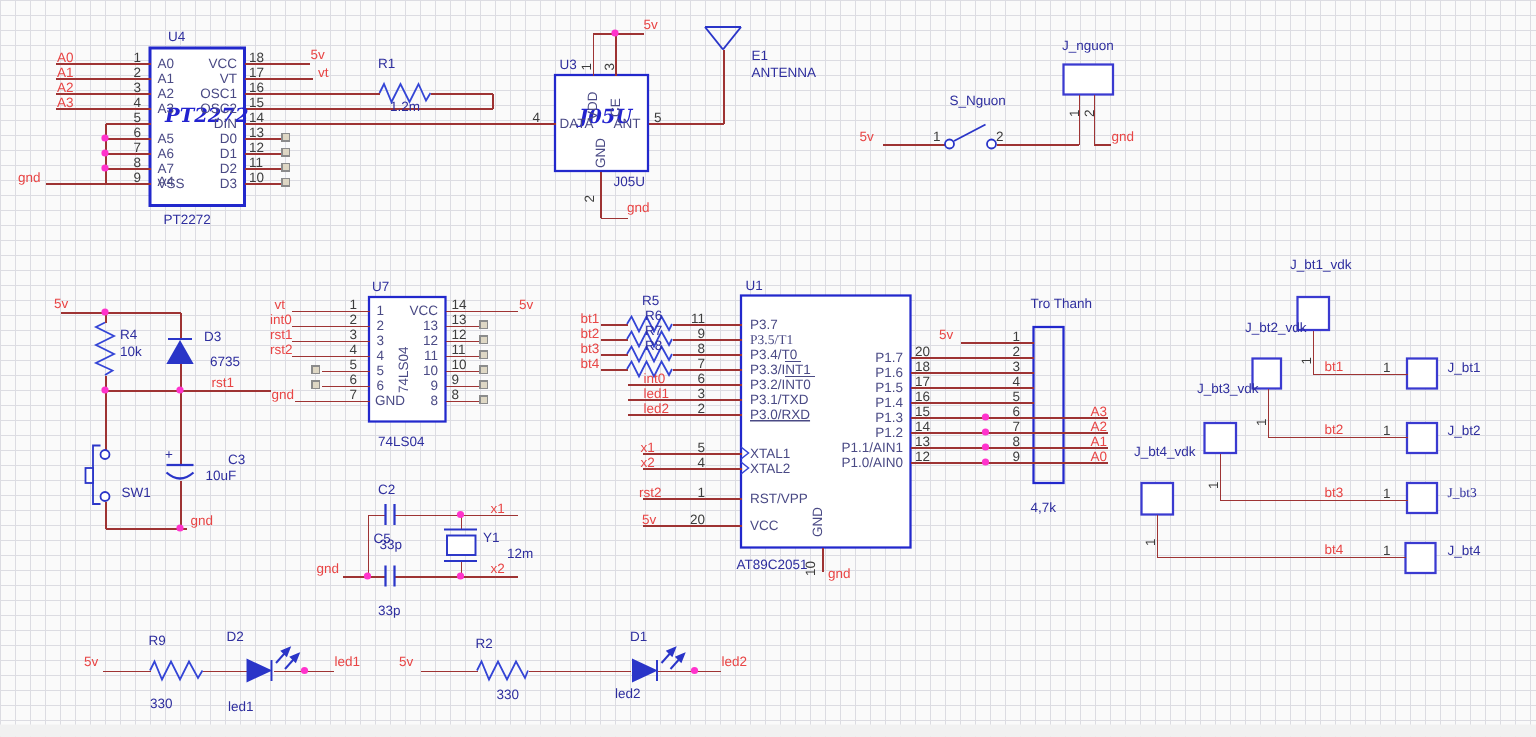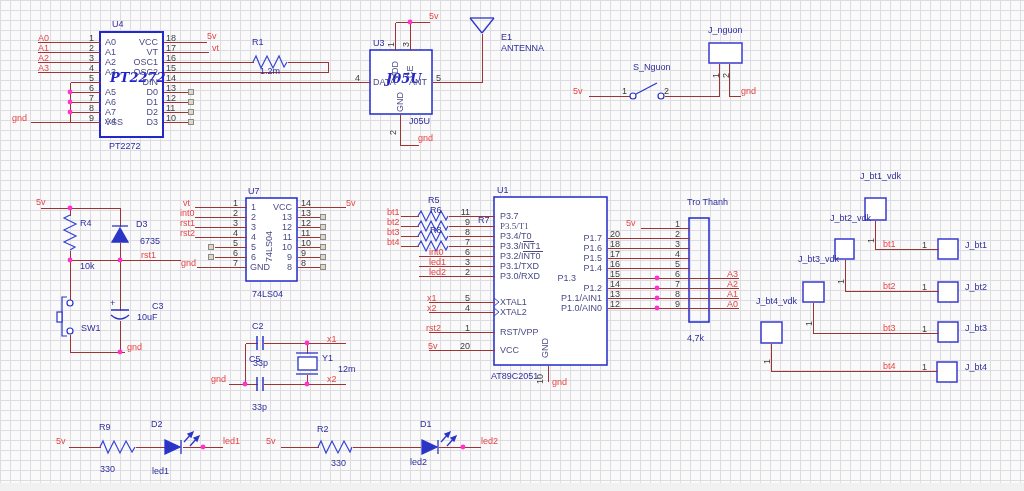--- a/index.html
+++ b/index.html
@@ -415,21 +415,21 @@
       <span class="lbl pin ra26" style="left: 266px; top: 262px;">8</span>
       <span class="lbl num" style="left: 301px; top: 198px;">14</span>
       <span class="lbl num" style="left: 301px; top: 208px;">13</span>
       <span class="lbl num" style="left: 301px; top: 218px;">12</span>
       <span class="lbl num" style="left: 301px; top: 228px;">11</span>
       <span class="lbl num" style="left: 301px; top: 238px;">10</span>
       <span class="lbl num" style="left: 301px; top: 248px;">9</span>
       <span class="lbl num" style="left: 301px; top: 258px;">8</span>
       <span class="lbl net" style="left: 36px; top: 197px;">5v</span>
       <span class="lbl des" style="left: 80px; top: 218px;">R4</span>
-      <span class="lbl des" style="left: 80px; top: 229px; margin-top: 32px;">10k</span>
+      <span class="lbl des" style="left: 80px; top: 229px;">10k</span>
       <span class="lbl des" style="left: 136px; top: 219px;">D3</span>
       <span class="lbl des" style="left: 140px; top: 236px;">6735</span>
       <span class="lbl net" style="left: 141px; top: 250px;">rst1</span>
       <span class="lbl des" style="left: 81px; top: 323px;">SW1</span>
       <span class="lbl des" style="left: 110px; top: 298px;">+</span>
       <span class="lbl des" style="left: 137px; top: 301px; margin-left: 15px;">C3</span>
       <span class="lbl des" style="left: 137px; top: 312px;">10uF</span>
       <span class="lbl net" style="left: 127px; top: 342px;">gnd</span>
       <span class="lbl des" style="left: 252px; top: 321px;">C2</span>
       <span class="lbl des" style="left: 249px; top: 354px;">C5</span>
@@ -450,50 +450,50 @@
       <span class="lbl net" style="left: 387px; top: 237px;">bt4</span>
       <span class="lbl net" style="left: 429px; top: 247px;">int0</span>
       <span class="lbl net" style="left: 429px; top: 257px;">led1</span>
       <span class="lbl net" style="left: 429px; top: 267px;">led2</span>
       <span class="lbl net" style="left: 427px; top: 293px;">x1</span>
       <span class="lbl net" style="left: 427px; top: 303px;">x2</span>
       <span class="lbl net" style="left: 426px; top: 323px;">rst2</span>
       <span class="lbl net" style="left: 428px; top: 341px;">5v</span>
       <span class="lbl des" style="left: 428px; top: 195px;">R5</span>
       <span class="lbl des" style="left: 430px; top: 205px;">R6</span>
-      <span class="lbl des" style="left: 430px; top: 215px; margin-left: 48px;">R7</span>
+      <span class="lbl des" style="left: 430px; top: 215px;">R7</span>
       <span class="lbl des" style="left: 430px; top: 225px;">R8</span>
       <span class="lbl num ra18" style="left: 452px; top: 207px;">11</span>
       <span class="lbl num ra18" style="left: 452px; top: 217px;">9</span>
       <span class="lbl num ra18" style="left: 452px; top: 227px;">8</span>
       <span class="lbl num ra18" style="left: 452px; top: 237px;">7</span>
       <span class="lbl num ra18" style="left: 452px; top: 247px;">6</span>
       <span class="lbl num ra18" style="left: 452px; top: 257px;">3</span>
       <span class="lbl num ra18" style="left: 452px; top: 267px;">2</span>
       <span class="lbl num ra18" style="left: 452px; top: 293px;">5</span>
       <span class="lbl num ra18" style="left: 452px; top: 303px;">4</span>
       <span class="lbl num ra18" style="left: 452px; top: 323px;">1</span>
       <span class="lbl num ra18" style="left: 452px; top: 341px;">20</span>
       <span class="lbl pin" style="left: 500px; top: 211px;">P3.7</span>
       <span class="lbl pin" style="left: 500px; top: 221px; font-family: Liberation Serif, serif;">P3.5/T1</span>
       <span class="lbl pin" style="left: 500px; top: 231px;">P3.4/T0</span>
       <span class="lbl pin" style="left: 500px; top: 241px;">P3.3/INT1</span>
       <span class="lbl pin" style="left: 500px; top: 251px;">P3.2/INT0</span>
       <span class="lbl pin" style="left: 500px; top: 261px;">P3.1/TXD</span>
-      <span class="lbl pin" style="left: 500px; top: 271px;">P3.0/RXD</span>
+      <span class="lbl pin" style="left: 500px; top: 271px; text-decoration: underline;">P3.0/RXD</span>
       <span class="lbl pin" style="left: 500px; top: 297px;">XTAL1</span>
       <span class="lbl pin" style="left: 500px; top: 307px;">XTAL2</span>
       <span class="lbl pin" style="left: 500px; top: 327px;">RST/VPP</span>
       <span class="lbl pin" style="left: 500px; top: 345px;">VCC</span>
       <span class="lbl pin rot" style="left: 540px; top: 358px;">GND</span>
       <span class="lbl pin ra72" style="left: 530px; top: 233px;">P1.7</span>
       <span class="lbl pin ra72" style="left: 530px; top: 243px;">P1.6</span>
       <span class="lbl pin ra72" style="left: 530px; top: 253px;">P1.5</span>
       <span class="lbl pin ra72" style="left: 530px; top: 263px; text-align: right;">P1.4</span>
-      <span class="lbl pin ra72" style="left: 504px; top: 273px;">P1.3</span>
+      <span class="lbl pin ra72" style="left: 530px; top: 273px;">P1.3</span>
       <span class="lbl pin ra72" style="left: 530px; top: 283px;">P1.2</span>
       <span class="lbl pin ra72" style="left: 530px; top: 293px;">P1.1/AIN1</span>
       <span class="lbl pin ra72" style="left: 530px; top: 303px;">P1.0/AIN0</span>
       <span class="lbl num" style="left: 610px; top: 229px;">20</span>
       <span class="lbl num" style="left: 610px; top: 239px;">18</span>
       <span class="lbl num" style="left: 610px; top: 249px;">17</span>
       <span class="lbl num" style="left: 610px; top: 259px;">16</span>
       <span class="lbl num" style="left: 610px; top: 269px;">15</span>
       <span class="lbl num" style="left: 610px; top: 279px;">14</span>
       <span class="lbl num" style="left: 610px; top: 289px;">13</span>
@@ -525,21 +525,21 @@
       <span class="lbl net" style="left: 883px; top: 239px;">bt1</span>
       <span class="lbl net" style="left: 883px; top: 281px;">bt2</span>
       <span class="lbl net" style="left: 883px; top: 323px;">bt3</span>
       <span class="lbl net" style="left: 883px; top: 361px;">bt4</span>
       <span class="lbl num" style="left: 922px; top: 240px;">1</span>
       <span class="lbl num" style="left: 922px; top: 282px;">1</span>
       <span class="lbl num" style="left: 922px; top: 324px;">1</span>
       <span class="lbl num" style="left: 922px; top: 362px;">1</span>
       <span class="lbl des" style="left: 965px; top: 240px;">J_bt1</span>
       <span class="lbl des" style="left: 965px; top: 282px;">J_bt2</span>
-      <span class="lbl des" style="left: 965px; top: 323px;">J_bt3</span>
+      <span class="lbl des" style="left: 965px; top: 323px; font-family: Liberation Serif, serif;">J_bt3</span>
       <span class="lbl des" style="left: 965px; top: 362px;">J_bt4</span>
       <span class="lbl net" style="left: 56px; top: 436px;">5v</span>
       <span class="lbl des" style="left: 99px; top: 422px;">R9</span>
       <span class="lbl des" style="left: 100px; top: 464px;">330</span>
       <span class="lbl des" style="left: 151px; top: 419px;">D2</span>
       <span class="lbl des" style="left: 152px; top: 466px;">led1</span>
       <span class="lbl net" style="left: 223px; top: 436px;">led1</span>
       <span class="lbl net" style="left: 266px; top: 436px;">5v</span>
       <span class="lbl des" style="left: 317px; top: 424px;">R2</span>
       <span class="lbl des" style="left: 331px; top: 458px;">330</span>

